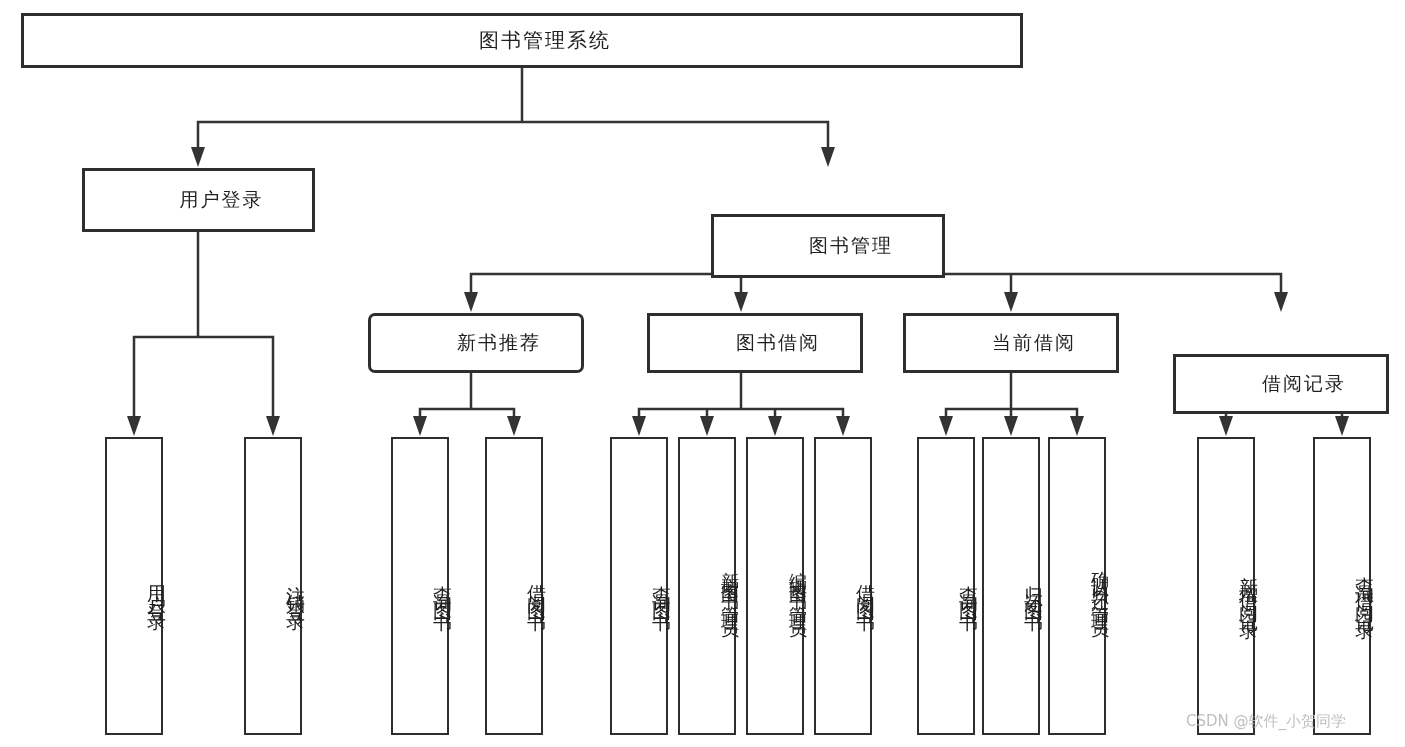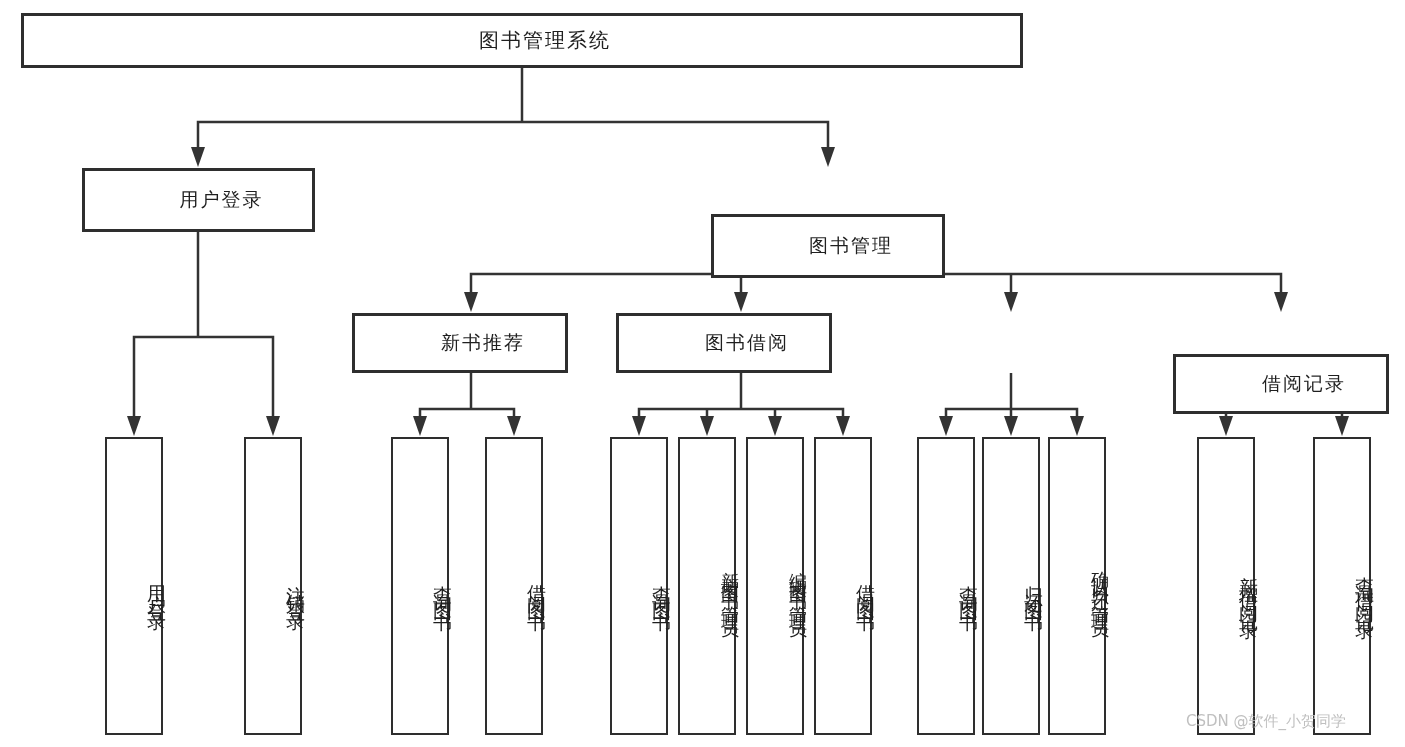--- a/index.html
+++ b/index.html
@@ -38,22 +38,22 @@
     letter-spacing: 2px;
   }
   .node.root {
     left: 21px; top: 13px;
     width: 1002px; height: 55px;
     font-size: 20px;
   }
   .node.l2a { left: 82px;  top: 168px; width: 233px; height: 64px; }
   .node.l2b { left: 711px; top: 168px; width: 234px; height: 64px; margin-top: 46px; }
   .node.l3  { top: 313px; width: 216px; height: 60px; }
-  .node.l3a { left: 352px; }
-  .node.l3b { left: 616px; }
+  .node.l3a { left: 368px; border-radius: 7px; }
+  .node.l3b { left: 647px; }
   .node.l3c { left: 903px; }
   .node.l3d { left: 1173px; margin-top: 41px; }
   .node.leaf {
     top: 437px;
     width: 58px;
     height: 298px;
     border-width: 2.5px;
     writing-mode: vertical-rl;
     text-orientation: mixed;
     font-size: 19px;
@@ -143,20 +143,21 @@
     </g>
   </svg>
 
   <div class="node root h">图书管理系统</div>
 
   <div class="node l2a h">用户登录</div>
   <div class="node l2b h">图书管理</div>
 
   <div class="node l3 l3a h">新书推荐</div>
   <div class="node l3 l3b h">图书借阅</div>
+  <div class="node l3 l3c h">当前借阅</div>
   <div class="node l3 l3d h">借阅记录</div>
 
   <div class="node leaf p1">用户登录</div>
   <div class="node leaf p2">注销登录</div>
   <div class="node leaf p3">查询图书</div>
   <div class="node leaf p4">借阅图书</div>
   <div class="node leaf p5">查询图书</div>
   <div class="node leaf p6 long">新增图书（管理员）</div>
   <div class="node leaf p7 long">编辑图书（管理员）</div>
   <div class="node leaf p8">借阅图书</div>

